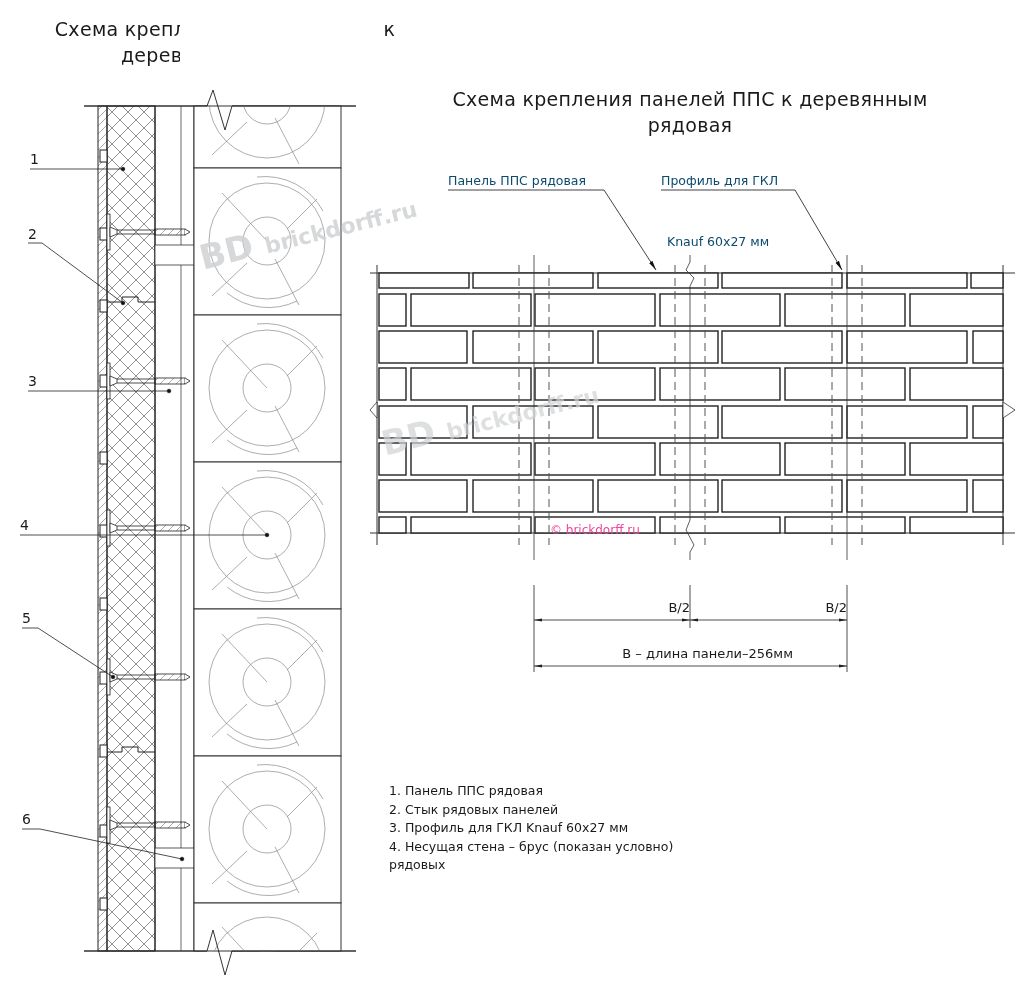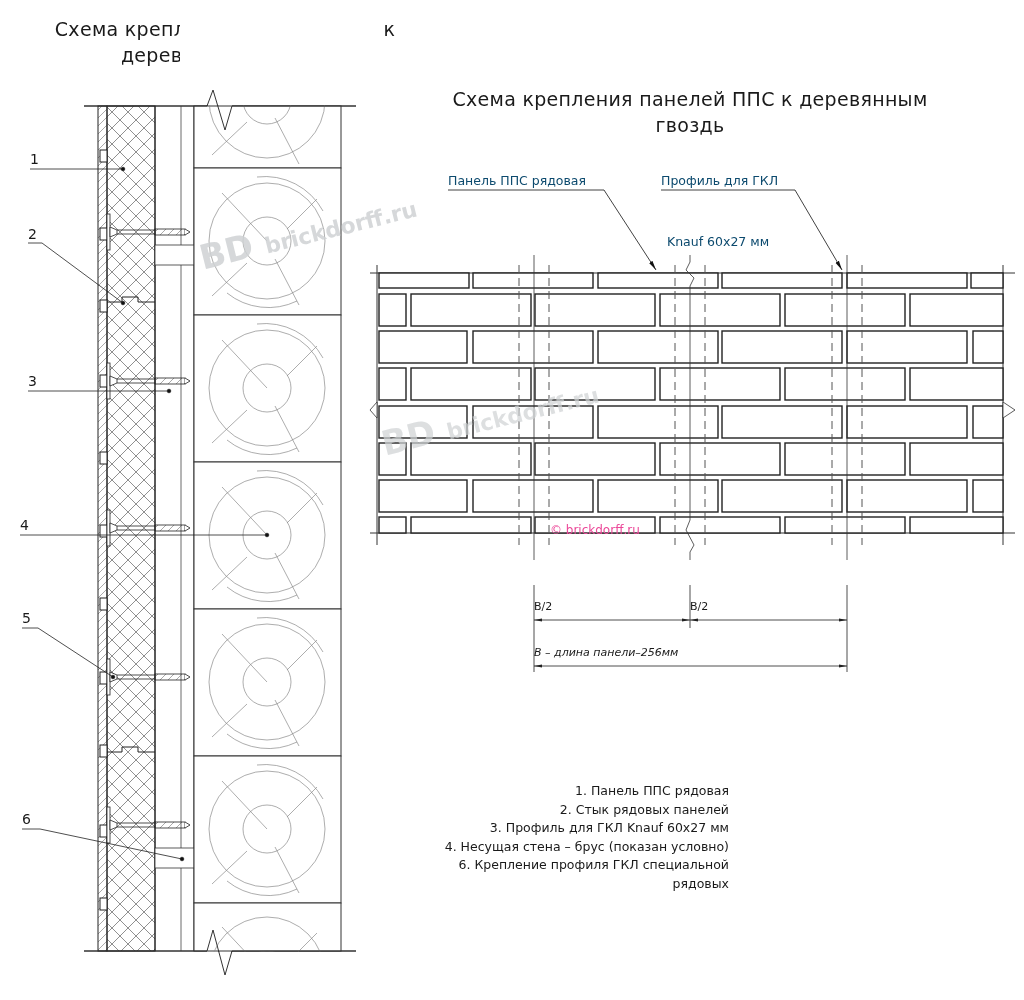--- a/index.html
+++ b/index.html
@@ -6,43 +6,43 @@
     body { width: 1024px; height: 1000px; position: relative; overflow: hidden;
            font-family: "DejaVu Sans", sans-serif; color: #111; }
     .title { position: absolute; text-align: center; font-size: 19px; line-height: 26px;
              letter-spacing: 0.3px; color: #1a1a1a; font-family: "DejaVu Sans", sans-serif; }
     .title-left { left: 30px; top: 16px; width: 390px; }
     .title-right { left: 440px; top: 86px; width: 500px; }
     .callout-label { position: absolute; font-size: 12.5px; color: #0c4a6e;
                      font-family: "DejaVu Sans", sans-serif; white-space: nowrap; }
     .num-label { position: absolute; font-size: 14px; color: #1a1a1a;
                  font-family: "DejaVu Sans", sans-serif; }
-    .dim-label { position: absolute; font-size: 11px; color: #1a1a1a; text-align: left;
+    .dim-label { position: absolute; font-size: 13px; color: #1a1a1a; text-align: right;
                  font-family: "DejaVu Sans", sans-serif; white-space: nowrap; }
     .legend { position: absolute; left: 389px; top: 782px; width: 340px;
               font-size: 12.5px; line-height: 18.5px; color: #1a1a1a;
               font-family: "DejaVu Sans", sans-serif; }
-    .legend div { white-space: nowrap; text-align: right; }
+    .legend div { white-space: nowrap; }
     .watermark { position: absolute; color: #cfd2d4; font-weight: bold;
                  font-family: "DejaVu Sans", sans-serif; transform-origin: left center;
                  white-space: nowrap; pointer-events: none; }
     .wm-copy { position: absolute; color: #ec4899; font-size: 12px;
                font-family: "DejaVu Sans", sans-serif; white-space: nowrap; }
     svg { position: absolute; left: 0; top: 0; }
   </style>
 </head>
 <body>
 
 <div class="title title-left">
   <div>Схема крепления панелей ППС к</div>
   <div>деревянным стенам</div>
 </div>
 <div class="title title-right">
   <div>Схема крепления панелей ППС к деревянным</div>
-  <div>гвоздь</div>
+  <div>рядовая</div>
 </div>
 
 <svg width="1024" height="1000" viewBox="0 0 1024 1000">
   <defs>
     <pattern id="xhatch" patternUnits="userSpaceOnUse" width="16" height="16">
       <path d="M0 0 L16 16 M16 0 L0 16" stroke="#444" stroke-width="0.6" fill="none"></path>
     </pattern>
     <pattern id="diag" patternUnits="userSpaceOnUse" width="8" height="8">
       <path d="M0 8 L8 0" stroke="#555" stroke-width="0.5" fill="none"></path>
     </pattern>
@@ -335,28 +335,27 @@
 <div class="num-label" style="left:20px; top:517px;">4</div>
 <div class="num-label" style="left:22px; top:610px;">5</div>
 <div class="num-label" style="left:22px; top:811px;">6</div>
 
 <div class="callout-label" style="left:448px; top:173px;">Панель ППС рядовая</div>
 <div class="callout-label" style="left:661px; top:173px;">Профиль для ГКЛ</div>
 <div class="callout-label" style="left:667px; top:191px;margin-top:43px;">Knauf 60x27 мм</div>
 
 <div class="dim-label" style="left:534px; top:600px; width:156px;">B/2</div>
 <div class="dim-label" style="left:690px; top:600px; width:157px;">B/2</div>
-<div class="dim-label" style="left:534px; top:646px; width:259px;font-style:italic;">B – длина панели–256мм</div>
+<div class="dim-label" style="left:534px; top:646px; width:259px;">B – длина панели–256мм</div>
 
 <div class="legend">
   <div>1. Панель ППС рядовая</div>
   <div>2. Стык рядовых панелей</div>
   <div>3. Профиль для ГКЛ Knauf 60x27 мм</div>
   <div>4. Несущая стена – брус (показан условно)</div>
-  <div>6. Крепление профиля ГКЛ специальной</div>
   <div>рядовых</div>
 </div>
 
 <div class="watermark" style="left:200px; top:238px; font-size:34px; transform:rotate(-14deg); opacity:0.85;">
   <span>BD</span>
   <span style="font-size:22px;">brickdorff.ru</span>
 </div>
 <div class="watermark" style="left:382px; top:424px; font-size:34px; transform:rotate(-14deg); opacity:0.7;">
   <span>BD</span>
   <span style="font-size:22px;">brickdorff.ru</span>

